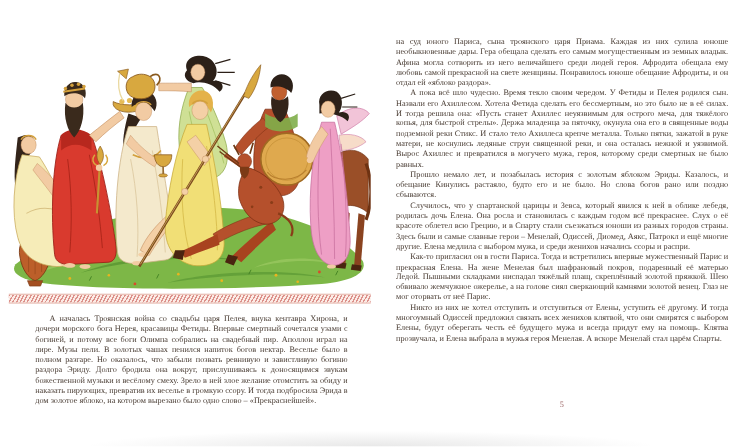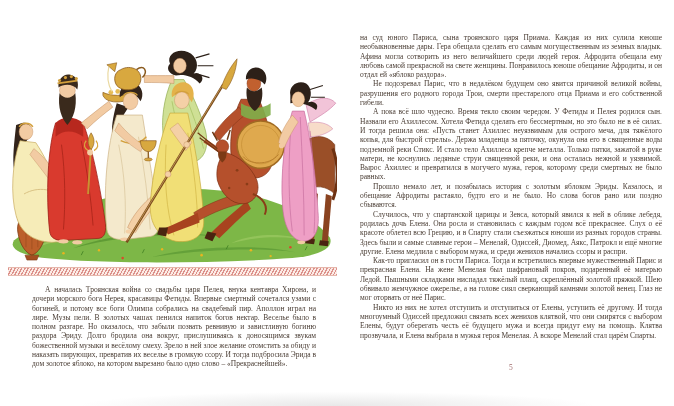--- a/index.html
+++ b/index.html
@@ -248,23 +248,22 @@
 
     <div class="text-block left-text">
       <p>А началась Троянская война со свадьбы царя Пелея, внука кентавра Хирона, и дочери морского бога Нерея, красавицы Фетиды. Впервые смертный сочетался узами с богиней, и потому все боги Олимпа собрались на свадебный пир. Аполлон играл на лире. Музы пели. В золотых чашах пенился напиток богов нектар. Веселье было в полном разгаре. Но оказалось, что забыли позвать ревнивую и завистливую богиню раздора Эриду. Долго бродила она вокруг, прислушиваясь к доносящимся звукам божественной музыки и весёлому смеху. Зрело в ней злое желание отомстить за обиду и наказать пирующих, превратив их веселье в громкую ссору. И тогда подбросила Эрида в дом золотое яблоко, на котором вырезано было одно слово – «Прекраснейшей».</p>
     </div>
 
   </div>
 
   <div class="page page-right">
     <div class="text-block right-text">
       <p class="flush">на суд юного Париса, сына троянского царя Приама. Каждая из них сулила юноше необыкновенные дары. Гера обещала сделать его самым могущественным из земных владык. Афина могла сотворить из него величайшего среди людей героя. Афродита обещала ему любовь самой прекрасной на свете женщины. Понравилось юноше обещание Афродиты, и он отдал ей «яблоко раздора».</p>
-      <p>Не подозревал Парис, что в недалёком будущем оно явится причиной великой войны, разрушения его родного города Трои, смерти престарелого отца Приама и его собственной гибели.</p>
       <p>А пока всё шло чудесно. Время текло своим чередом. У Фетиды и Пелея родился сын. Назвали его Ахиллесом. Хотела Фетида сделать его бессмертным, но это было не в её силах. И тогда решила она: «Пусть станет Ахиллес неуязвимым для острого меча, для тяжёлого копья, для быстрой стрелы». Держа младенца за пяточку, окунула она его в священные воды подземной реки Стикс. И стало тело Ахиллеса крепче металла. Только пятки, зажатой в руке матери, не коснулись ледяные струи священной реки, и она осталась нежной и уязвимой. Вырос Ахиллес и превратился в могучего мужа, героя, которому среди смертных не было равных.</p>
-      <p>Прошло немало лет, и позабылась история с золотым яблоком Эриды. Казалось, и обещание Афродиты растаяло, будто его и не было. Но слова богов рано или поздно сбываются.</p>
+      <p>Прошло немало лет, и позабылась история с золотым яблоком Эриды. Казалось, и обещание Кинулись растаяло, будто его и не было. Но слова богов рано или поздно сбываются.</p>
       <p>Случилось, что у спартанской царицы и Зевса, который явился к ней в облике лебедя, родилась дочь Елена. Она росла и становилась с каждым годом всё прекраснее. Слух о её красоте облетел всю Грецию, и в Спарту стали съезжаться юноши из разных городов страны. Здесь были и самые славные герои – Менелай, Одиссей, Диомед, Аякс, Патрокл и ещё многие другие. Елена медлила с выбором мужа, и среди женихов начались ссоры и распри.</p>
       <p>Как-то пригласил он в гости Париса. Тогда и встретились впервые мужественный Парис и прекрасная Елена. На жене Менелая был шафрановый покров, подаренный её матерью Ледой. Пышными складками ниспадал тяжёлый плащ, скреплённый золотой пряжкой. Шею обвивало жемчужное ожерелье, а на голове сиял сверкающий камнями золотой венец. Глаз не мог оторвать от неё Парис.</p>
       <p>Никто из них не хотел отступить и отступиться от Елены, уступить её другому. И тогда многоумный Одиссей предложил связать всех женихов клятвой, что они смирятся с выбором Елены, будут оберегать честь её будущего мужа и всегда придут ему на помощь. Клятва прозвучала, и Елена выбрала в мужья героя Менелая. А вскоре Менелай стал царём Спарты.</p>
     </div>
 
     <div class="folio folio-right">5</div>
   </div>
 
   <div class="photo-shadow"></div>
 </div>

